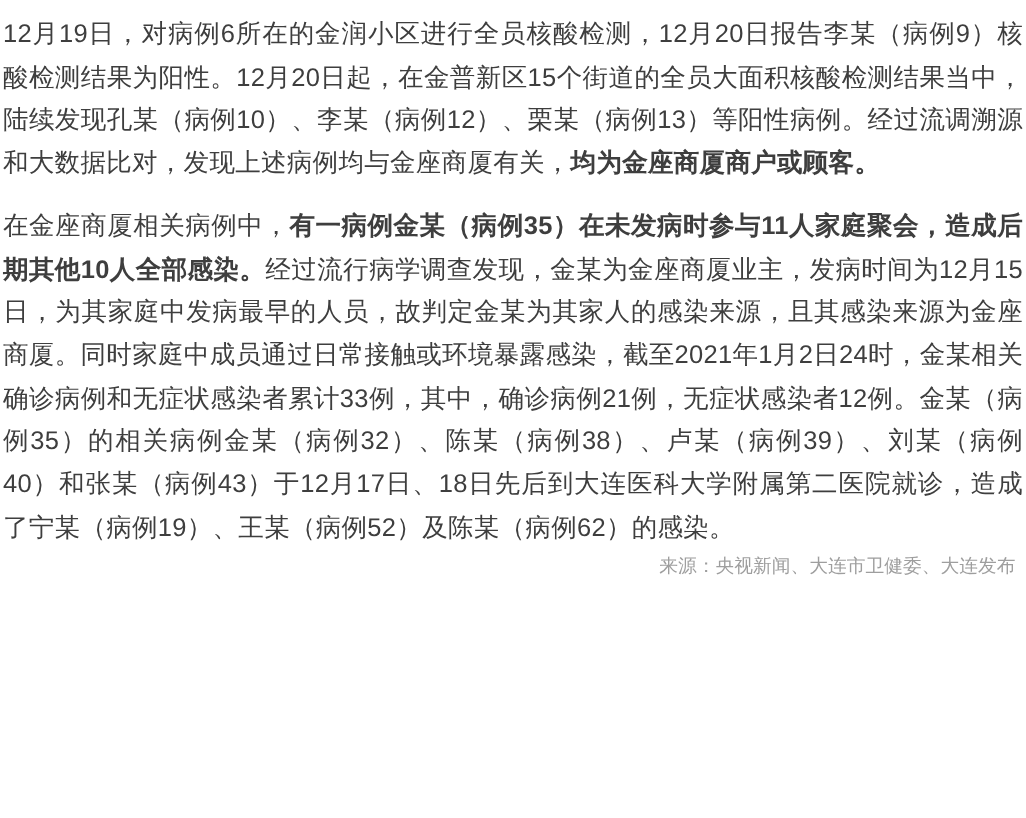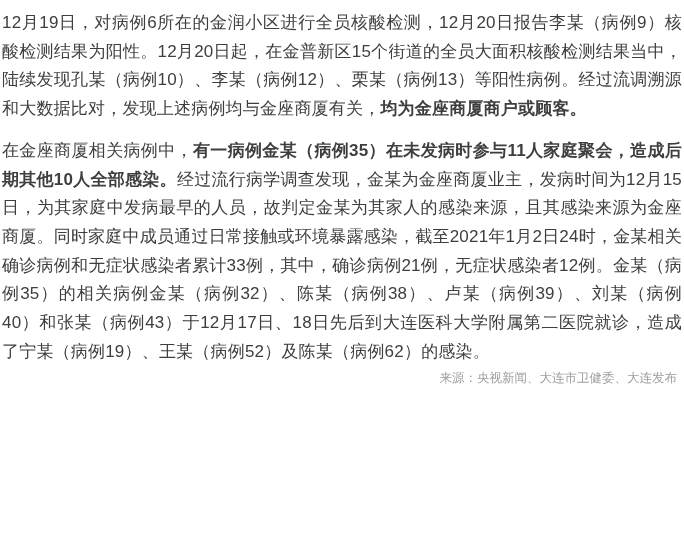--- a/index.html
+++ b/index.html
@@ -39,20 +39,21 @@
   .seg.bold {
     font-weight: 700;
   }
   .source {
     margin-top: 3px;
     padding-right: 5px;
     text-align: right;
     font-size: 12.5px;
     line-height: 18px;
     color: #9e9e9e;
+    font-family: Liberation Mono, monospace;
   }
 </style>
 </head>
 <body>
 
 <div class="page">
   <div class="article">
       <p class="para"><span class="seg">12月19日，对病例6所在的金润小区进行全员核酸检测，12月20日报告李某（病例9）核酸检测结果为阳性。12月20日起，在金普新区15个街道的全员大面积核酸检测结果当中，陆续发现孔某（病例10）、李某（病例12）、栗某（病例13）等阳性病例。经过流调溯源和大数据比对，发现上述病例均与金座商厦有关，</span><span class="seg bold">均为金座商厦商户或顾客。</span></p>
       <p class="para"><span class="seg">在金座商厦相关病例中，</span><span class="seg bold">有一病例金某（病例35）在未发病时参与11人家庭聚会，造成后期其他10人全部感染。</span><span class="seg">经过流行病学调查发现，金某为金座商厦业主，发病时间为12月15日，为其家庭中发病最早的人员，故判定金某为其家人的感染来源，且其感染来源为金座商厦。同时家庭中成员通过日常接触或环境暴露感染，截至2021年1月2日24时，金某相关确诊病例和无症状感染者累计33例，其中，确诊病例21例，无症状感染者12例。金某（病例35）的相关病例金某（病例32）、陈某（病例38）、卢某（病例39）、刘某（病例40）和张某（病例43）于12月17日、18日先后到大连医科大学附属第二医院就诊，造成了宁某（病例19）、王某（病例52）及陈某（病例62）的感染。</span></p>
     </div>

